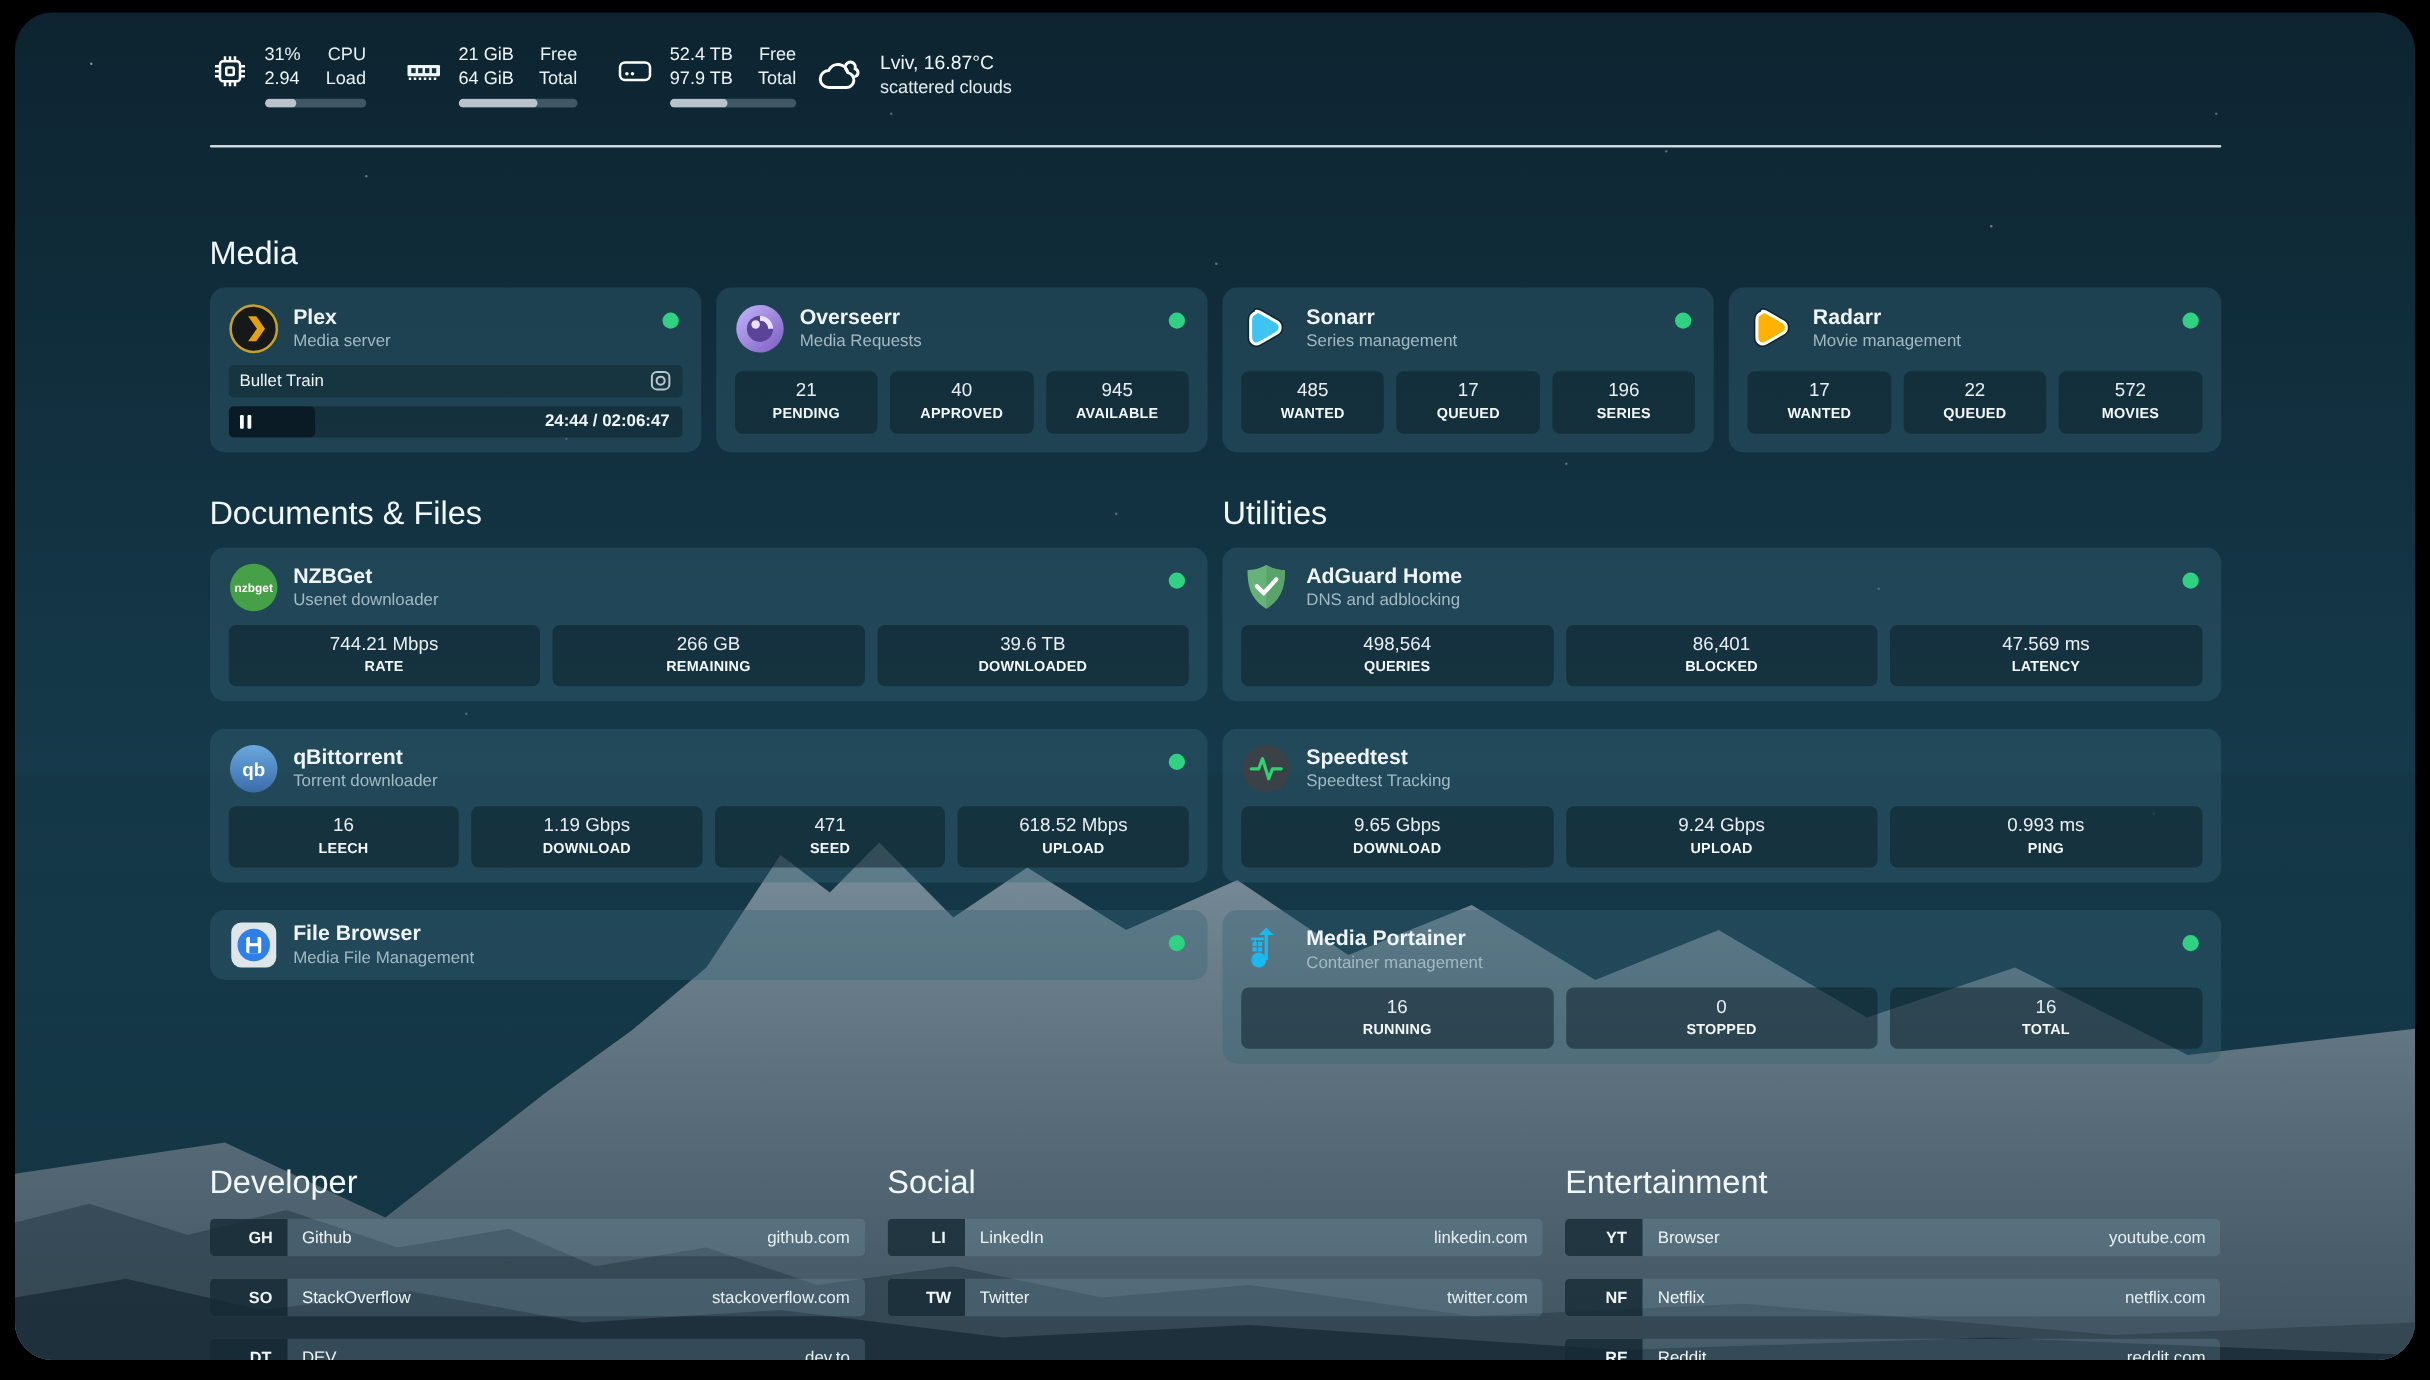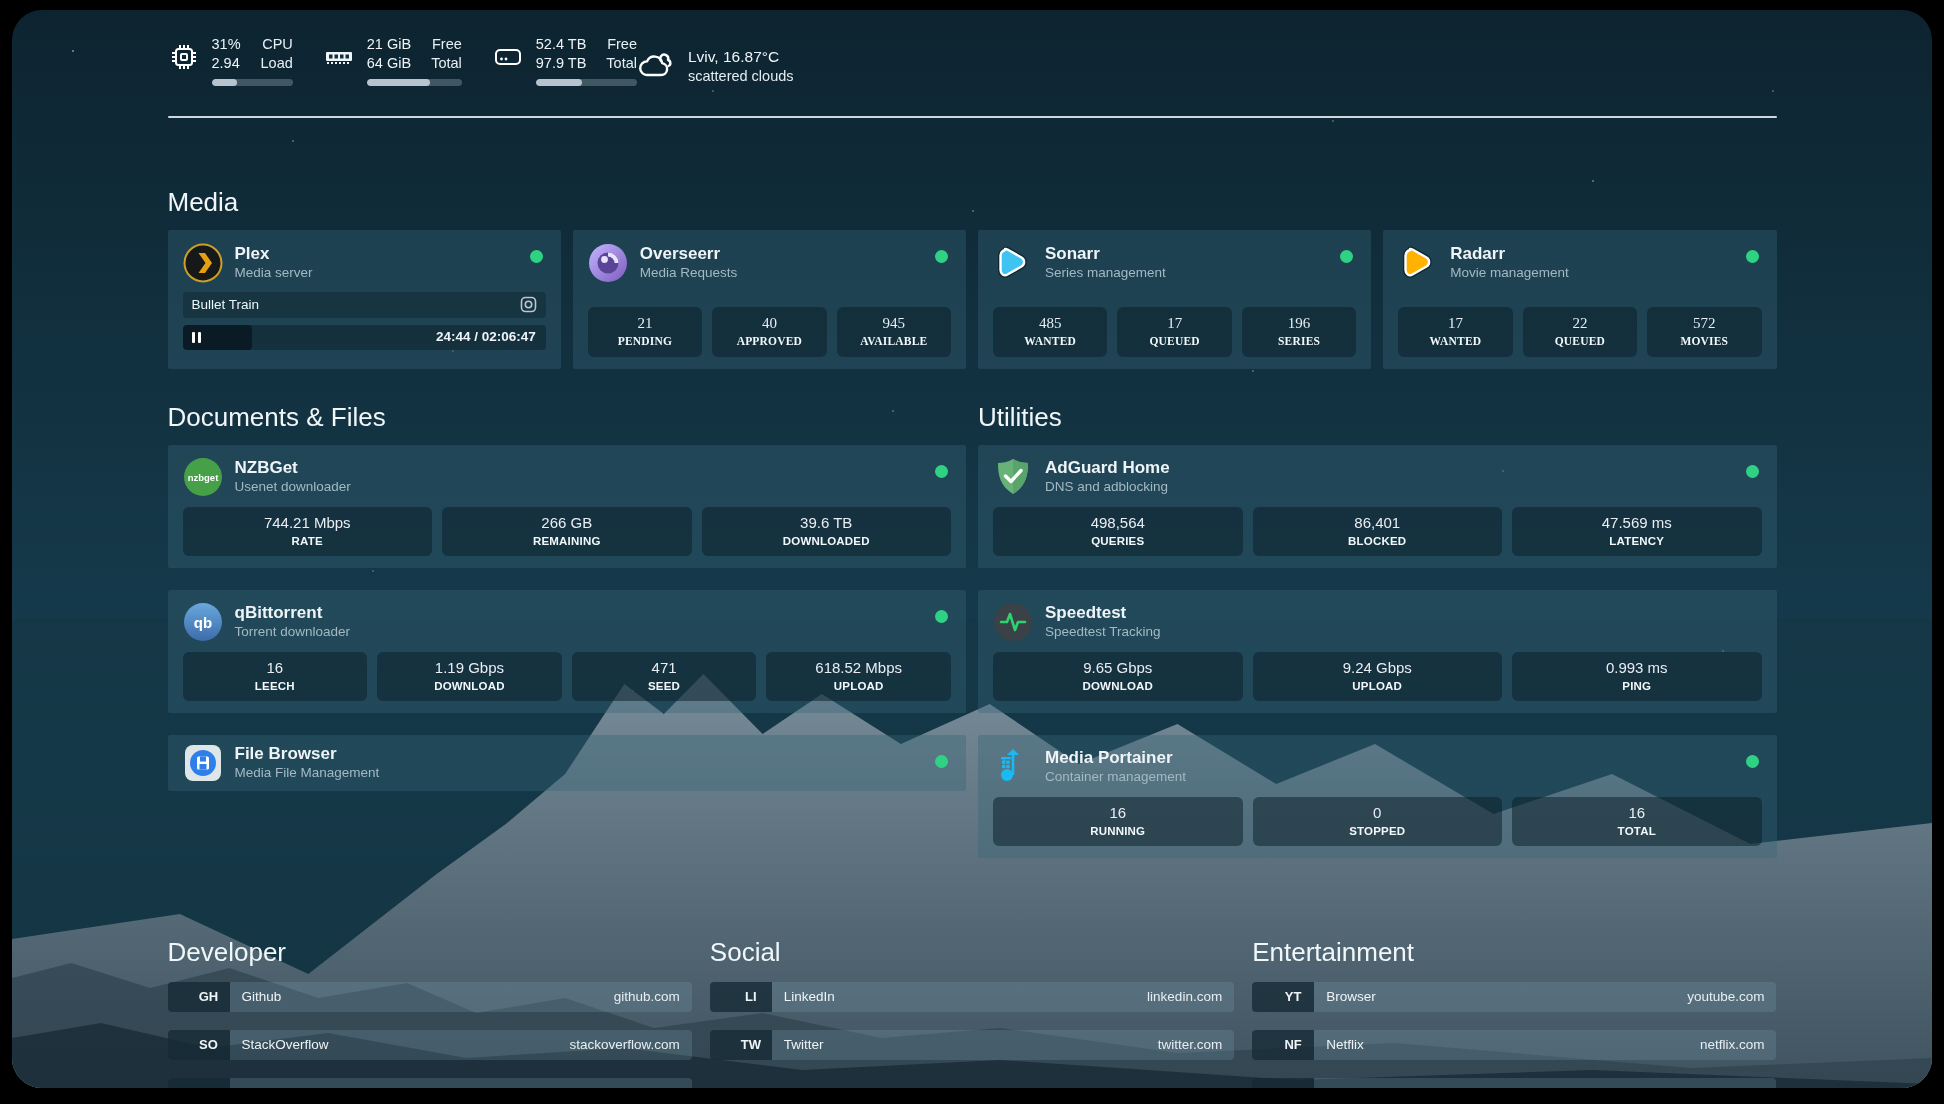--- a/index.html
+++ b/index.html
@@ -13,21 +13,21 @@
     380px 300px rgba(255,255,255,.25),820px 360px rgba(255,255,255,.3),1180px 320px rgba(255,255,255,.3),
     1430px 420px rgba(255,255,255,.3),300px 520px rgba(255,255,255,.25),1050px 560px rgba(255,255,255,.3),
     1650px 600px rgba(255,255,255,.3),560px 640px rgba(255,255,255,.25),120px 430px rgba(255,255,255,.3);}
   .mountains{position:absolute;left:0;right:0;bottom:0;height:470px;}
   .mountains svg{display:block;width:100%;height:100%;}
   .tint{position:absolute;left:0;right:0;bottom:0;height:470px;
         background:linear-gradient(180deg,rgba(19,48,61,.30),rgba(12,33,43,.48));}
   .content{position:relative;width:1609px;margin:0 auto;padding-top:25px;}
 
   
-  header{display:flex;align-items:flex-end;}
+  header{display:flex;align-items:center;gap:16px;}
   .stats-group{display:flex;gap:30px;}
   .stat{display:flex;gap:12px;}
   .stat .hwicon{margin-top:6px;flex:0 0 auto;}
   .stat-cols{display:grid;grid-template-columns:auto auto;column-gap:20px;font-size:14.5px;line-height:19px;}
   .stat-cols .lab{text-align:right;color:#e9f0f4;}
   .bar{margin-top:6px;height:6.5px;border-radius:4px;background:rgba(84,104,118,.75);overflow:hidden;}
   .bar-fill{height:100%;border-radius:4px;background:#b8c4cd;}
   .search-wrap{flex:1;margin:2px 44px 0 42px;position:relative;height:38px;}
   .search-wrap input{width:100%;height:100%;box-sizing:border-box;border-radius:10px;
      border:1.5px solid rgba(200,216,226,.55);background:rgba(255,255,255,.05);
@@ -39,32 +39,32 @@
      background:rgba(255,255,255,.10);color:#e6edf2;font-size:16px;font-weight:600;cursor:pointer;}
   .weather{display:flex;gap:13px;align-items:center;margin-top:1px;}
   .weather .wl1{font-size:15.5px;line-height:20px;}
   .weather .wl2{font-size:14.5px;line-height:19px;color:#e3ecf1;}
   .divider{margin-top:30px;height:2px;border-radius:1px;background:rgba(240,247,250,.85);}
 
   
   h2{margin:0;font-size:26px;line-height:28px;font-weight:500;color:#f1f7f9;}
   .media-h{margin-top:70px;}
   .media-grid{margin-top:14px;display:grid;grid-template-columns:repeat(4,1fr);gap:12px;}
-  .card{position:relative;background:rgba(56,100,118,.38);border-radius:2px;padding:12px 15px;cursor:pointer;}
+  .card{position:relative;background:rgba(56,100,118,.38);border-radius:12px;padding:12px 15px;cursor:pointer;}
   .card-head{display:flex;gap:12px;align-items:center;}
   .logo{width:40px;height:40px;flex:0 0 auto;display:flex;align-items:center;justify-content:center;}
   .svc-title{font-size:17px;font-weight:600;line-height:20px;}
   .svc-sub{font-size:13.5px;line-height:17px;color:#a3b9c4;}
   .dot{position:absolute;top:20px;right:18px;width:13px;height:13px;border-radius:50%;background:#2fd283;}
   .tiles{display:flex;gap:10px;margin-top:10px;}
   .tile{flex:1;background:rgba(9,28,38,.5);border-radius:6px;text-align:center;padding:6px 2px 7px;}
   .tile .tv{font-size:15px;line-height:20px;color:#e8eef2;}
   .tile .tl{font-size:11.5px;line-height:16px;font-weight:700;letter-spacing:.2px;color:#f3f8fa;}
   .media-grid .card{min-height:130px;box-sizing:border-box;padding-top:13px;}
-  .media-grid .tiles{margin-top:24px;font-family:Liberation Serif, serif;}
+  .media-grid .tiles{margin-top:14px;}
   .media-grid .tile{padding:6px 2px 8px;}
 
   
   .np-row{margin-top:9px;height:26px;border-radius:4px;background:rgba(8,26,35,.35);
           display:flex;align-items:center;padding:0 9px;font-size:13.5px;}
   .np-row .np-ic{margin-left:auto;}
   .pg-row{margin-top:7px;height:25px;border-radius:4px;background:rgba(8,26,35,.45);position:relative;overflow:hidden;}
   .pg-fill{position:absolute;left:0;top:0;bottom:0;border-radius:4px;background:rgba(5,17,24,.65);}
   .pause{position:absolute;left:9px;top:7px;display:flex;gap:3px;cursor:pointer;}
   .pause i{display:block;width:3px;height:11px;background:#fff;border-radius:1px;}

